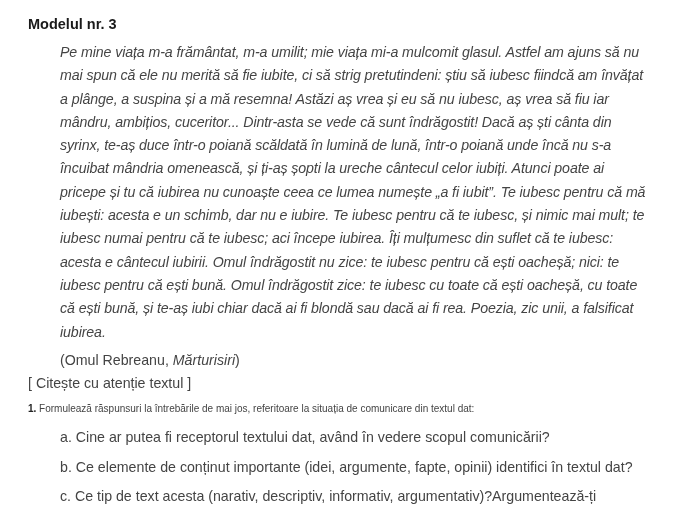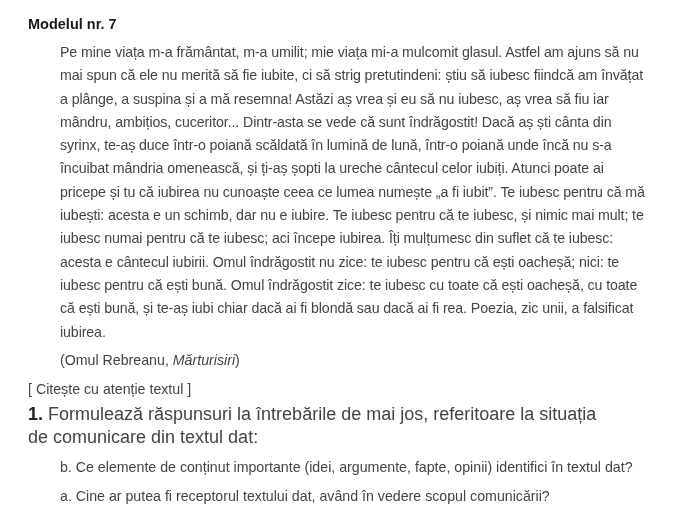--- a/index.html
+++ b/index.html
@@ -24,68 +24,69 @@
     .title {
       font-weight: bold;
       font-size: 14.5px;
       color: #1a1a1a;
       margin: 0 0 7px 0;
       line-height: 20px;
     }
     .quote {
       margin-left: 32px;
       width: 590px;
+      font-style: italic;
       font-size: 14.2px;
       line-height: 23.3px;
       color: #444;
       letter-spacing: -0.1px;
     }
     .quote p { margin: 0; }
     .source {
       margin: 5px 0 0 32px;
       font-size: 14.2px;
       line-height: 22px;
       color: #444;
     }
     .source em { }
     .instruction {
-      margin: 7px 0 0 0;
+      margin: 1px 0 0 0;
       font-size: 14.2px;
       line-height: 22px;
       color: #444;
     }
     .q {
-      font-size: 18px;
+      font-size: 10px;
       line-height: 23.5px;
       color: #444;
       margin: 3px 0 0 0;
       width: 590px;
     }
     .q .num { font-weight: bold; color: #222; }
     .sub {
       margin: 6px 0 0 32px;
       font-size: 14.2px;
       line-height: 23.5px;
       color: #444;
       width: 580px;
     }
   </style>
 </head>
 <body>
 
 <div class="page">
-  <div class="title">Modelul nr. 7</div>
+  <div class="title">Modelul nr. 3</div>
 
   <div class="quote">
     <p>Pe mine viața m-a frământat, m-a umilit; mie viața mi-a mulcomit glasul. Astfel am ajuns să nu mai spun că ele nu merită să fie iubite, ci să strig pretutindeni: știu să iubesc fiindcă am învățat a plânge, a suspina și a mă resemna! Astăzi aș vrea și eu să nu iubesc, aș vrea să fiu iar mândru, ambițios, cuceritor... Dintr-asta se vede că sunt îndrăgostit! Dacă aș ști cânta din syrinx, te-aș duce într-o poiană scăldată în lumină de lună, într-o poiană unde încă nu s-a încuibat mândria omenească, și ți-aș șopti la ureche cântecul celor iubiți. Atunci poate ai pricepe și tu că iubirea nu cunoaște ceea ce lumea numește „a fi iubit”. Te iubesc pentru că mă iubești: acesta e un schimb, dar nu e iubire. Te iubesc pentru că te iubesc, și nimic mai mult; te iubesc numai pentru că te iubesc; aci începe iubirea. Îți mulțumesc din suflet că te iubesc: acesta e cântecul iubirii. Omul îndrăgostit nu zice: te iubesc pentru că ești oacheșă; nici: te iubesc pentru că ești bună. Omul îndrăgostit zice: te iubesc cu toate că ești oacheșă, cu toate că ești bună, și te-aș iubi chiar dacă ai fi blondă sau dacă ai fi rea. Poezia, zic unii, a falsificat iubirea.</p>
   </div>
 
   <div class="source"><span>(Omul Rebreanu, </span><em>Mărturisiri</em><span>)</span></div>
 
   <div class="instruction">[ Citește cu atenție textul ]</div>
 
   <div class="q"><span class="num">1.</span><span> Formulează răspunsuri la întrebările de mai jos, referitoare la situația de comunicare din textul dat:</span></div>
 
+  <div class="sub">a. Cine ar putea fi receptorul textului dat, având în vedere scopul comunicării?</div>
   <div class="sub">b. Ce elemente de conținut importante (idei, argumente, fapte, opinii) identifici în textul dat?</div>
-  <div class="sub">a. Cine ar putea fi receptorul textului dat, având în vedere scopul comunicării?</div>
   <div class="sub">c. Ce tip de text acesta (narativ, descriptiv, informativ, argumentativ)?Argumentează-ți răspunsul.</div>
 
 </div>
 
 </body></html>

